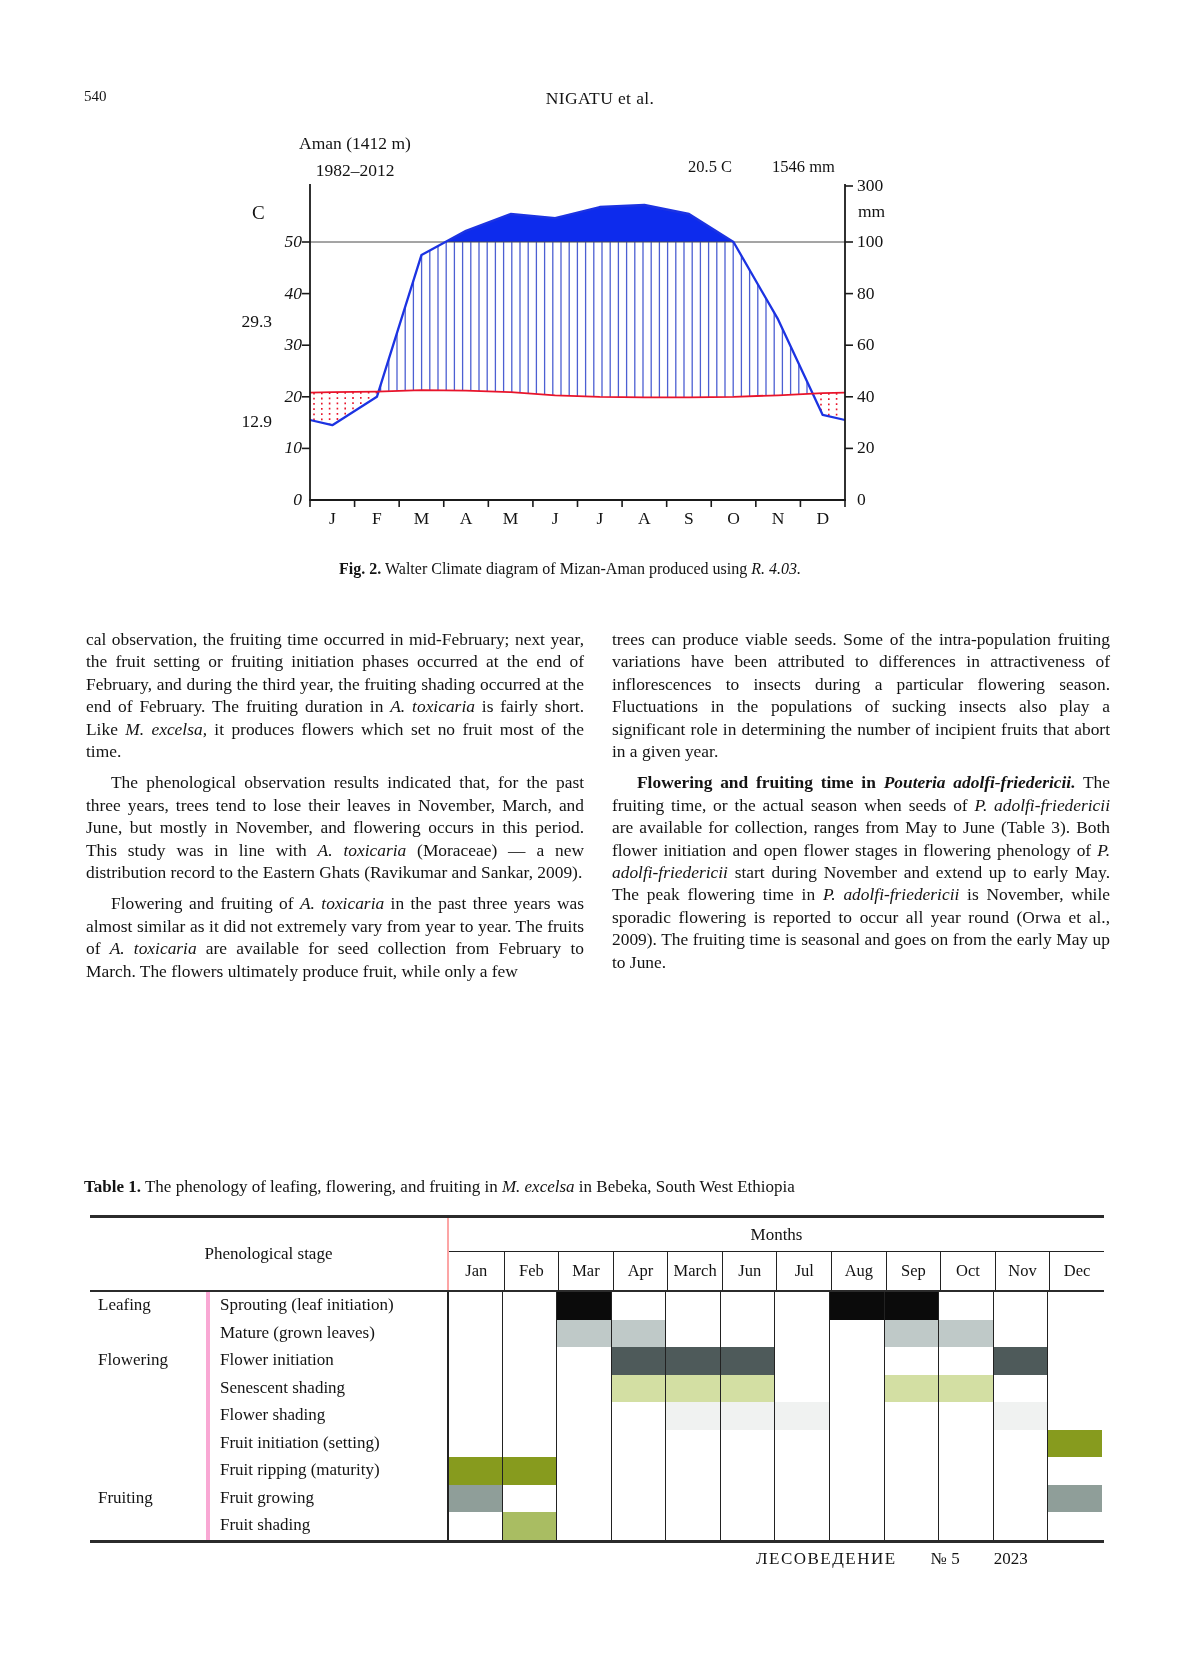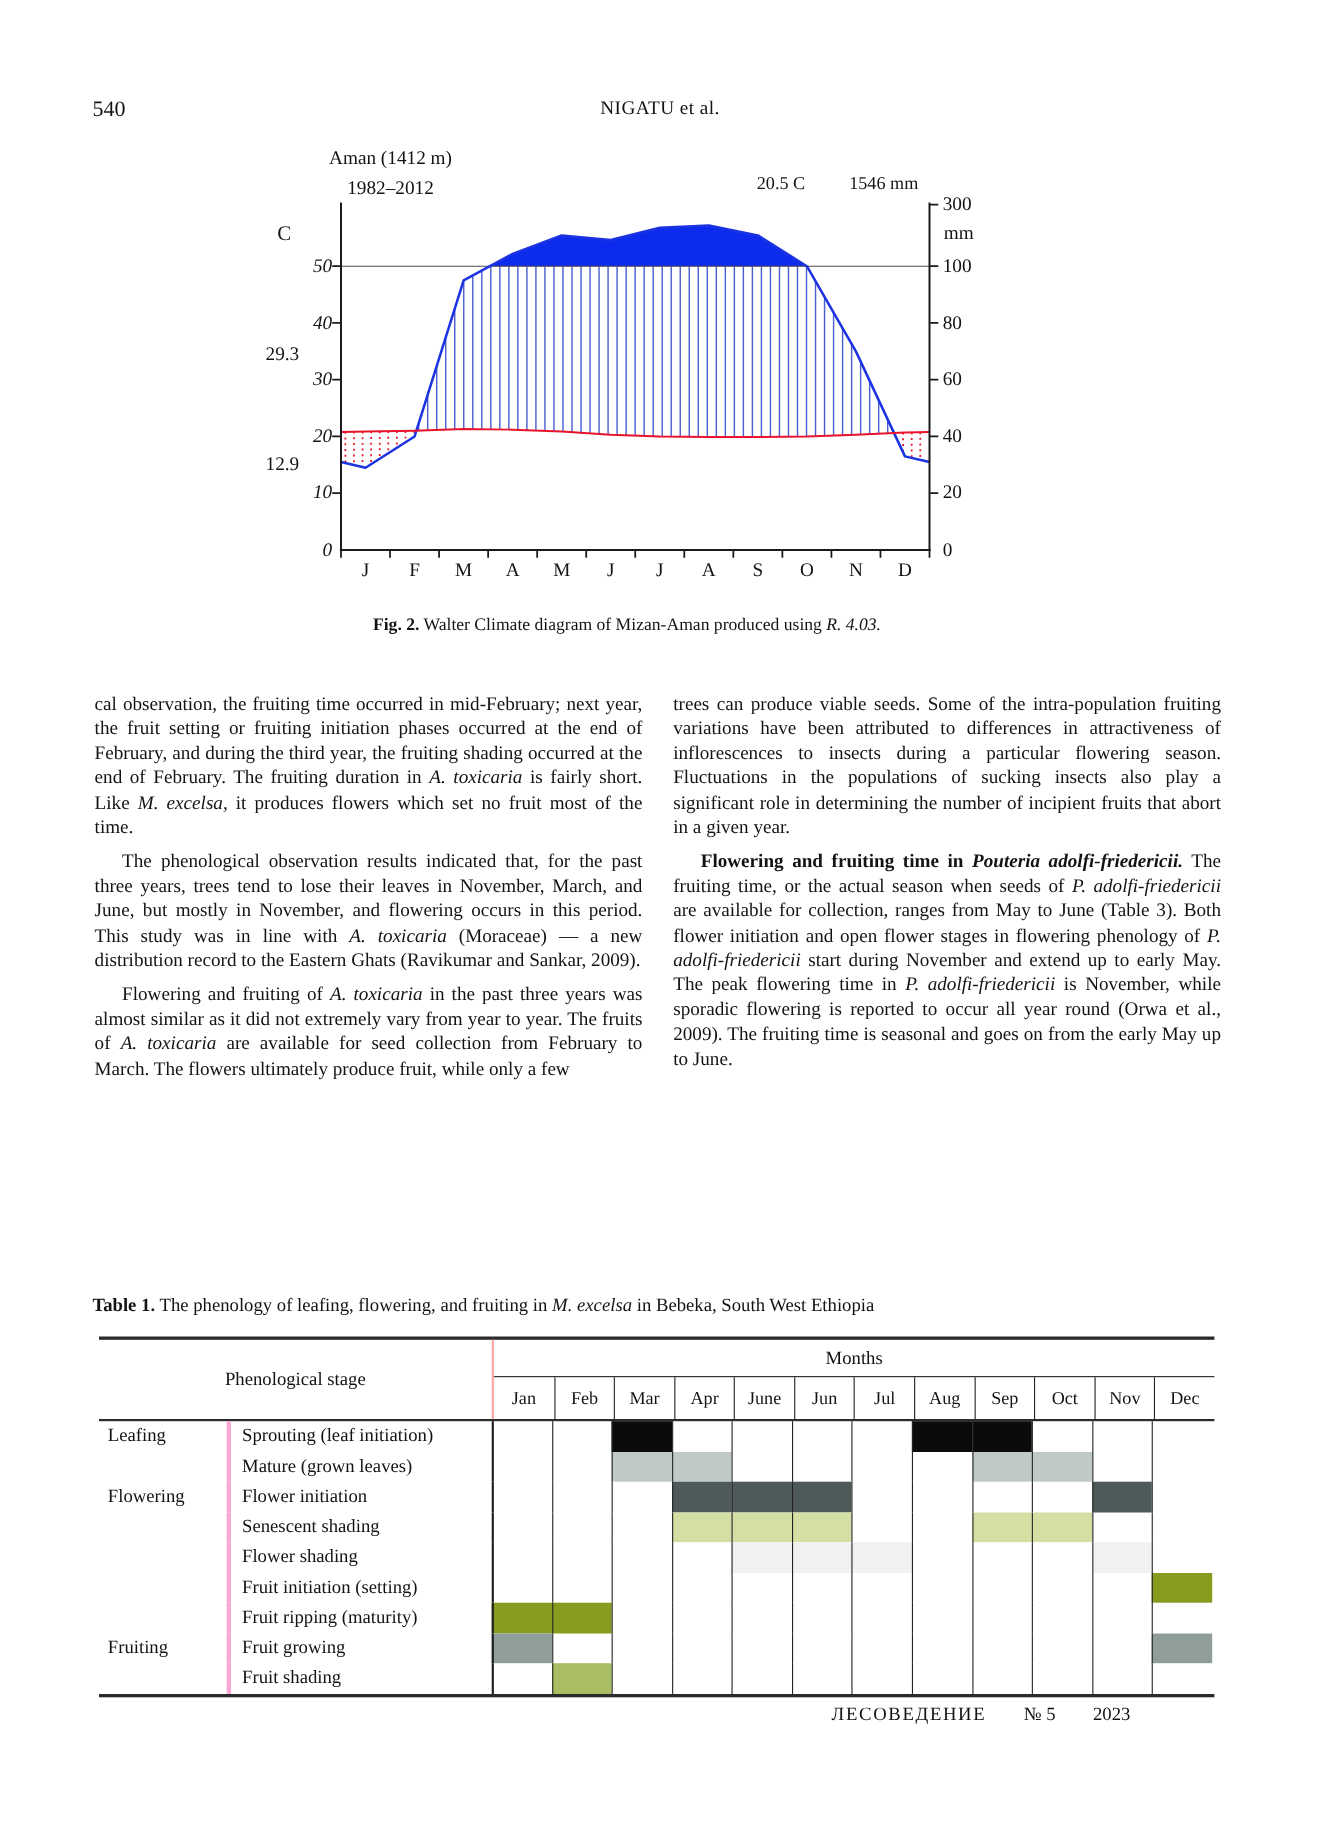--- a/index.html
+++ b/index.html
@@ -1,20 +1,20 @@
 <!DOCTYPE html>
 <html><head>
 <meta charset="utf-8">
 <style>
   html,body{margin:0;padding:0;background:#e8e8e8;}
   .page{position:relative;width:1200px;height:1669px;background:#ffffff;margin:0 auto;
         font-family:"Liberation Serif", serif;color:#131313;overflow:hidden;}
 
   
-  .page-num{position:absolute;left:84px;top:88px;font-size:20px;}
+  .page-num{position:absolute;left:84px;top:88px;font-size:15px;}
   .running-head{position:absolute;left:0;right:0;top:88px;text-align:center;font-size:17.5px;letter-spacing:.4px;}
 
   
   .fig-label{position:absolute;font-size:17.5px;white-space:nowrap;}
   .station{left:270px;top:133px;width:170px;text-align:center;}
   .period{left:270px;top:160px;width:170px;text-align:center;}
   .meantemp{left:688px;top:157px;font-size:16.5px;}
   .precipsum{left:772px;top:157px;font-size:16.5px;}
   .cunit{left:252px;top:202px;font-size:19px;}
   .mmunit{left:858px;top:201px;font-size:17.5px;}
@@ -188,21 +188,21 @@
   <div class="ptable" id="ptable">
       <div class="pt-head">
         <div class="pt-stagehead">Phenological stage</div>
         <div class="pt-months">
           <div class="pt-months-title">Months</div>
           <div class="pt-monthrow">
             <div class="pt-mname first">Jan</div>
             <div class="pt-mname">Feb</div>
             <div class="pt-mname">Mar</div>
             <div class="pt-mname">Apr</div>
-            <div class="pt-mname">June</div>
+            <div class="pt-mname">March</div>
             <div class="pt-mname">Jun</div>
             <div class="pt-mname">Jul</div>
             <div class="pt-mname">Aug</div>
             <div class="pt-mname">Sep</div>
             <div class="pt-mname">Oct</div>
             <div class="pt-mname">Nov</div>
             <div class="pt-mname">Dec</div>
           </div>
         </div>
       </div>

